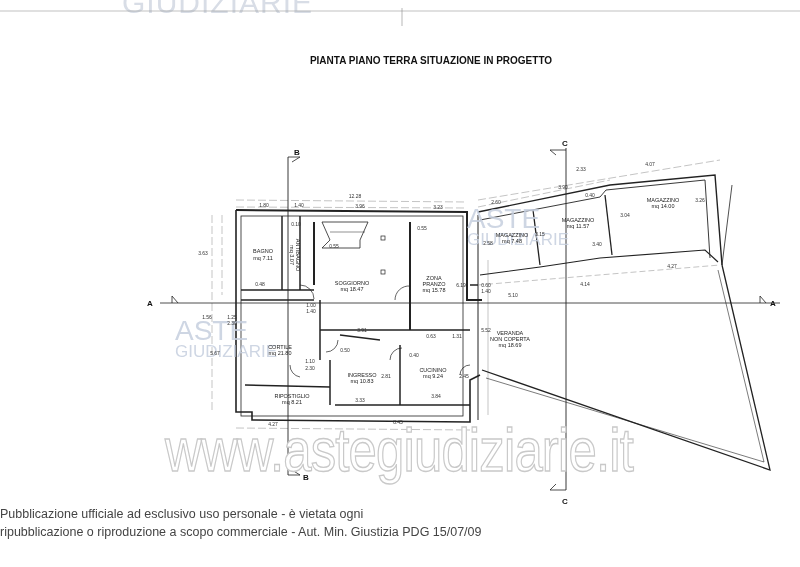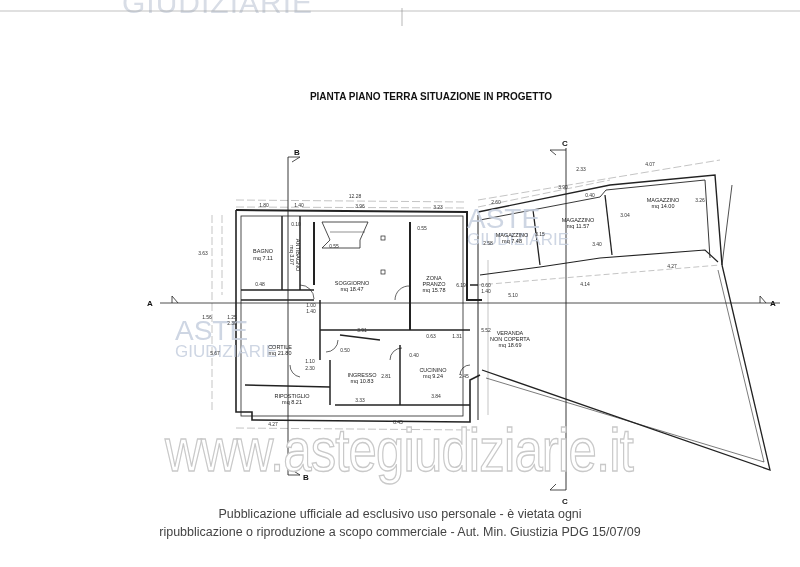--- a/index.html
+++ b/index.html
@@ -1,22 +1,22 @@
 <!DOCTYPE html>
 <html><head>
 <meta charset="utf-8">
 <style>
   html, body { margin:0; padding:0; background:#ffffff; }
   body { width:800px; height:567px; position:relative; overflow:hidden; font-family:"Liberation Sans", sans-serif; }
   .wm-top { position:absolute; left:122px; top:-14px; font-size:30px; color:#d8dde6; letter-spacing:1px; font-family:"Liberation Sans", sans-serif; }
-  .title { position:absolute; left:0; width:100%; top:55px; text-align:center; font-size:10px; font-weight:bold; color:#111; padding-left:62px; box-sizing:border-box;margin-top:36px; }
+  .title { position:absolute; left:0; width:100%; top:55px; text-align:center; font-size:10px; font-weight:bold; color:#111; padding-left:62px; box-sizing:border-box; }
   svg.plan { position:absolute; left:0; top:0; }
   .big-wm { position:absolute; left:165px; top:414px; font-size:62px; color:#fff; letter-spacing:-1px;
     -webkit-text-stroke:1.4px #c9c9c9; font-family:"Liberation Sans", sans-serif; transform:scaleX(0.82); transform-origin:left top; white-space:nowrap; }
-  .footer { position:absolute; left:0; width:100%; text-align:center; font-size:12.5px; color:#444; line-height:19px; }
+  .footer { position:absolute; left:0; width:100%; text-align:left; font-size:12.5px; color:#444; line-height:19px; }
   .footer.l1 { top:505px; }
   .footer.l2 { top:523px; }
 </style>
 </head>
 <body>
 
 <div class="wm-top">GIUDIZIARIE</div>
 <div class="title">PIANTA PIANO TERRA SITUAZIONE IN PROGETTO</div>
 
 <svg class="plan" width="800" height="567" viewBox="0 0 800 567">

